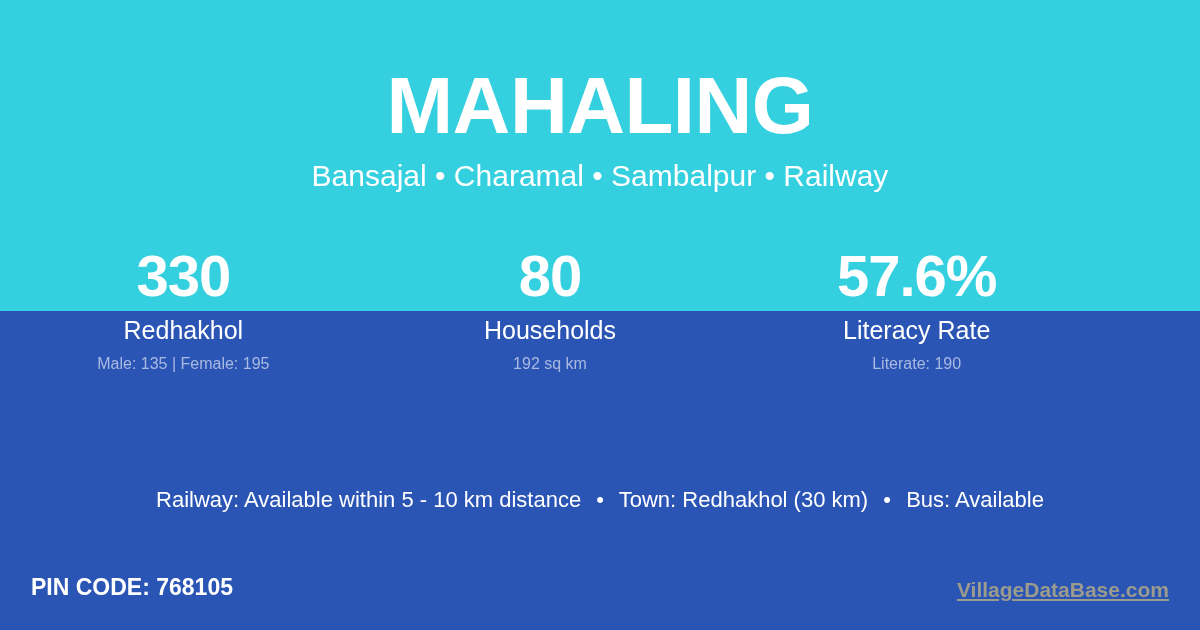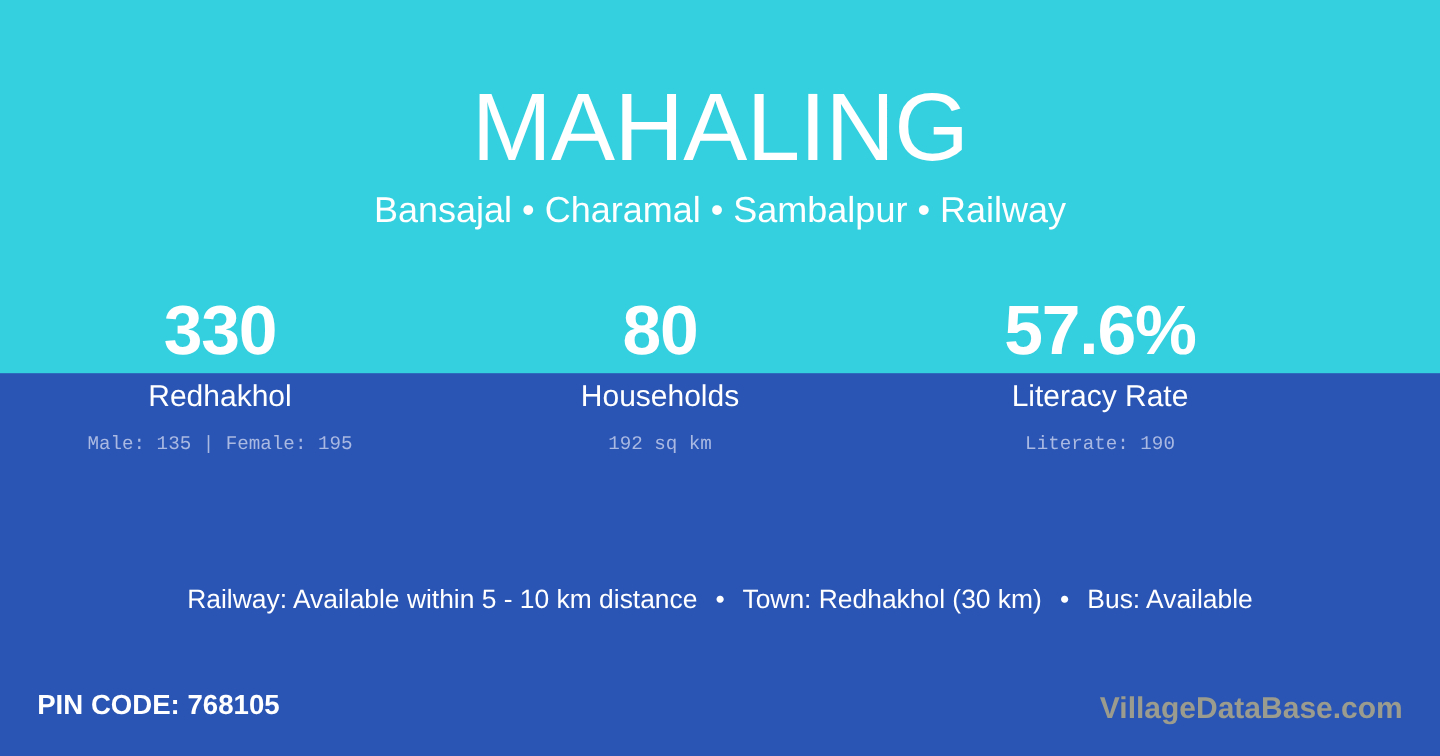--- a/index.html
+++ b/index.html
@@ -37,21 +37,21 @@
     position: absolute;
     left: 0;
     top: 62px;
     width: 1200px;
     text-align: center;
   }
 
   #village-title {
     font-size: 80px;
     line-height: 88px;
-    font-weight: 400;
+    font-weight: 700;
     color: #ffffff;
     letter-spacing: -0.5px;
     margin: 0;
     white-space: nowrap;
   }
 
   #village-subtitle {
     margin-top: 8px;
     font-size: 30px;
     line-height: 36px;
@@ -87,27 +87,26 @@
   .stat-label {
     margin-top: 6px;
     font-size: 25px;
     line-height: 30px;
     font-weight: 400;
     color: #ffffff;
     white-space: nowrap;
   }
 
   .stat-sub {
-    margin-top: 15px;
+    margin-top: 9px;
     font-size: 16px;
     line-height: 20px;
     font-weight: 400;
     color: #a9b9e2;
     white-space: nowrap;
-    font-family: Liberation Mono, monospace;
   }
 
   
   #amenities-row {
     position: absolute;
     left: 0;
     top: 485px;
     width: 1200px;
     text-align: center;
     font-size: 22px;
@@ -134,25 +133,26 @@
     line-height: 28px;
     font-weight: 700;
     color: #ffffff;
     white-space: nowrap;
   }
 
   #site-brand {
     position: absolute;
     right: 31px;
     top: 577px;
-    font-size: 25px;
+    font-size: 21px;
     line-height: 26px;
     font-weight: 700;
     color: #9b9b8e;
     white-space: nowrap;
+    text-decoration: underline;
   }
 </style>
 </head>
 <body>
 
 <div id="card">
 
   <div id="top-band"></div>
 
   <div id="title-block">

